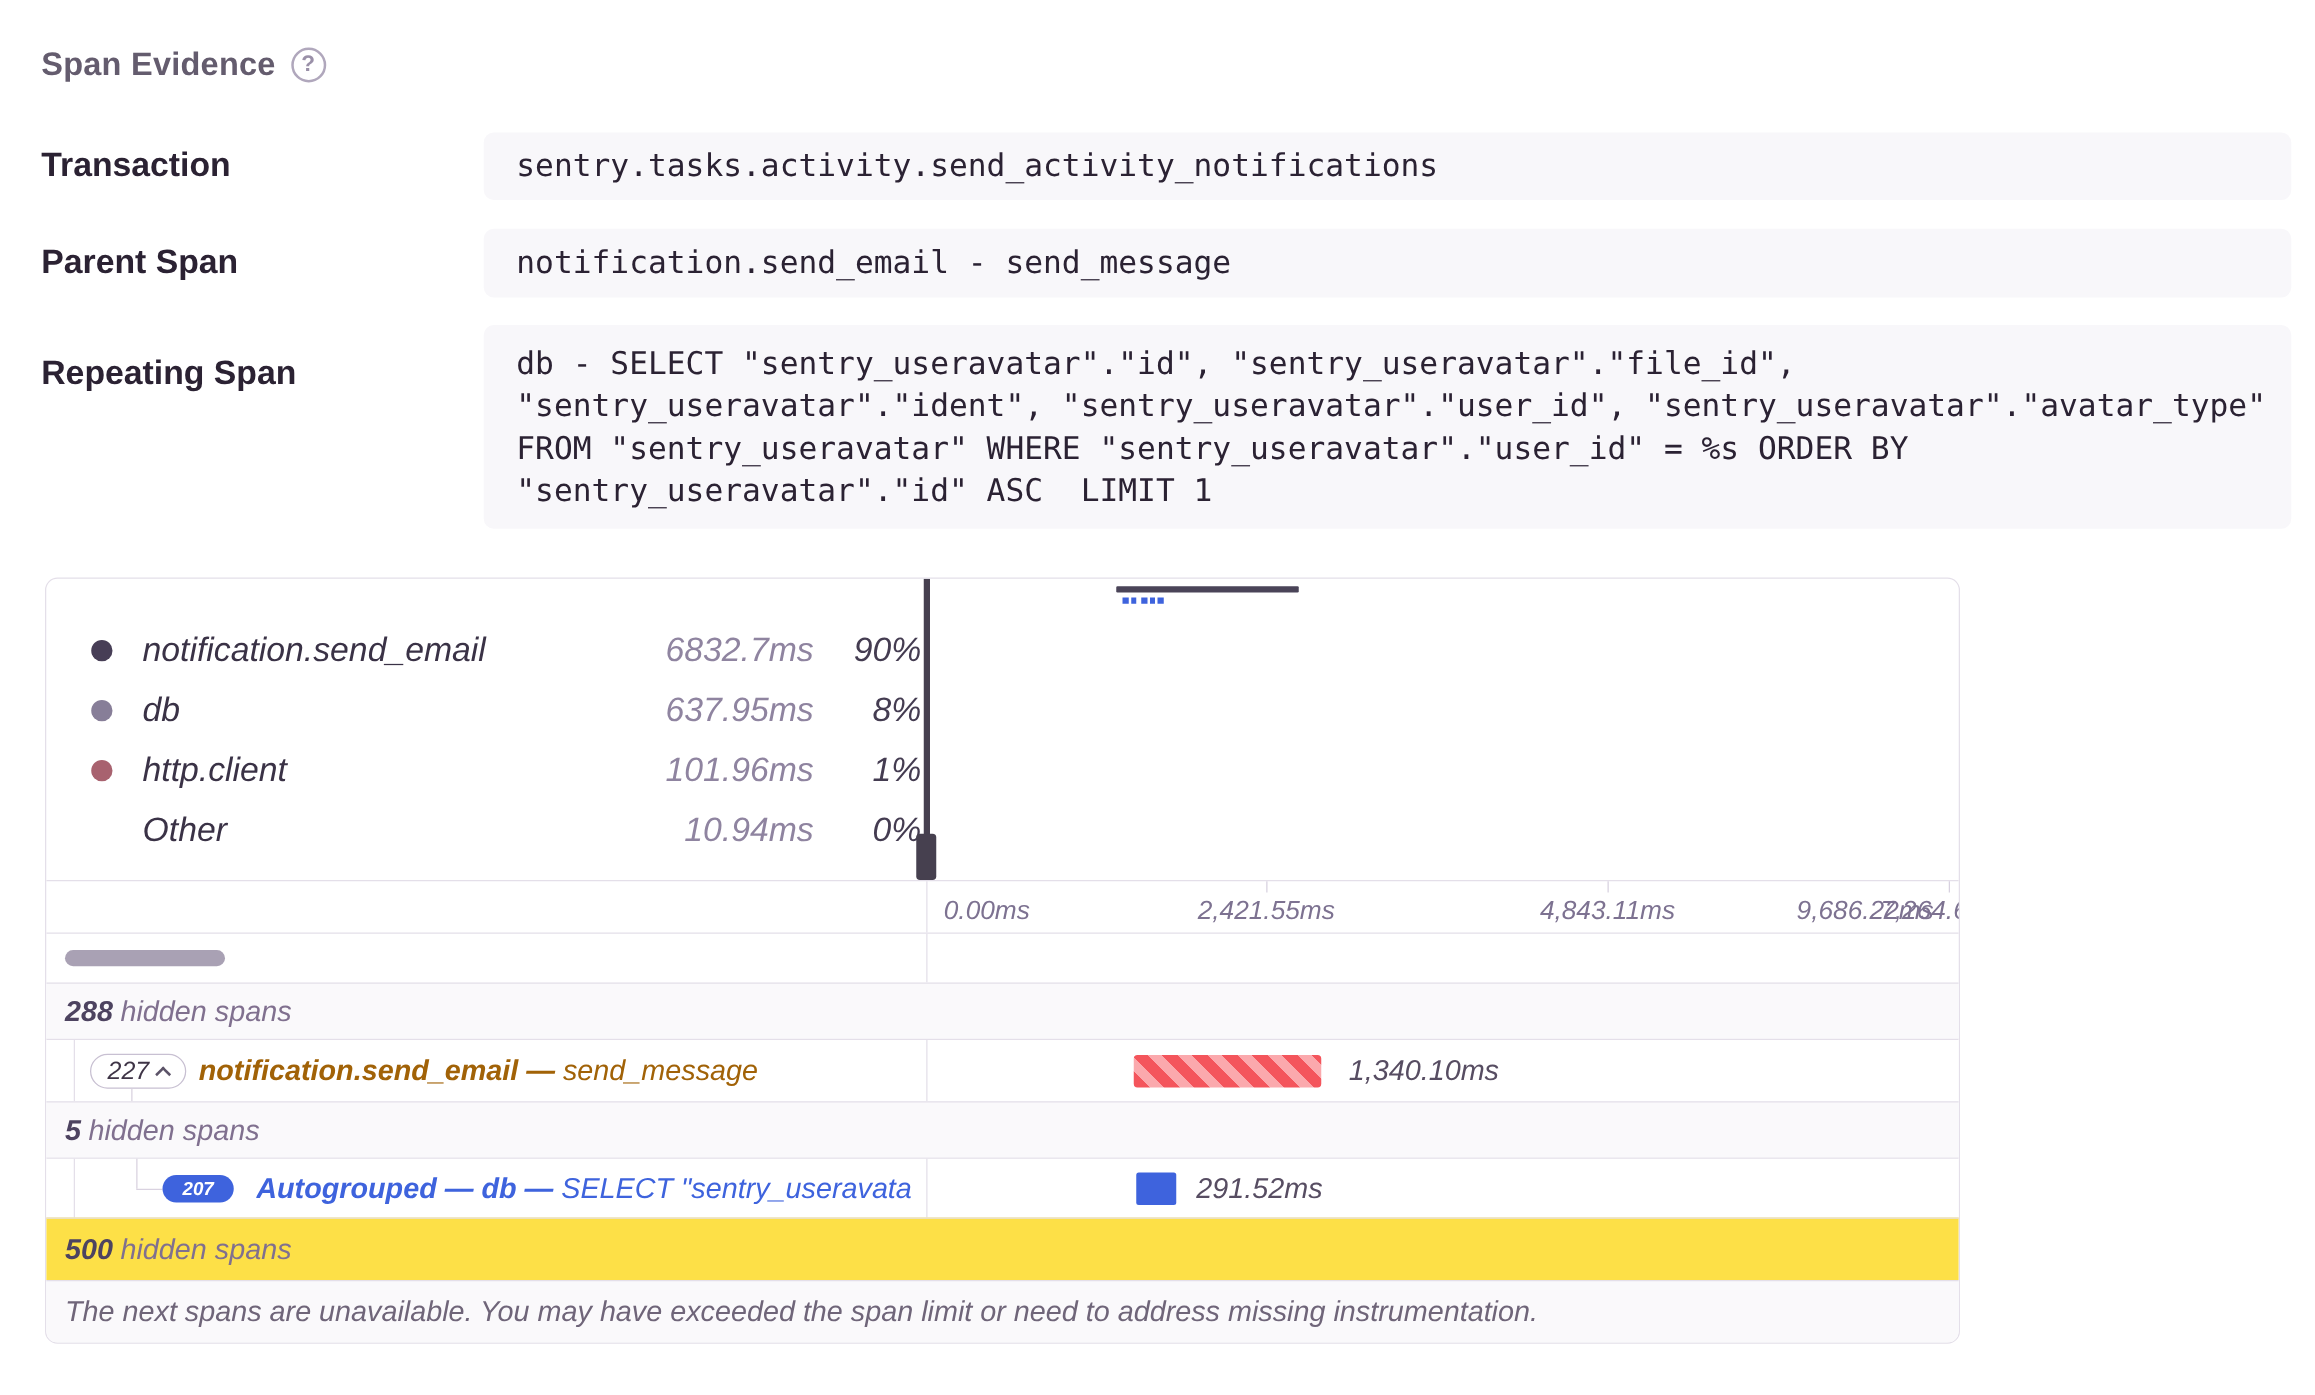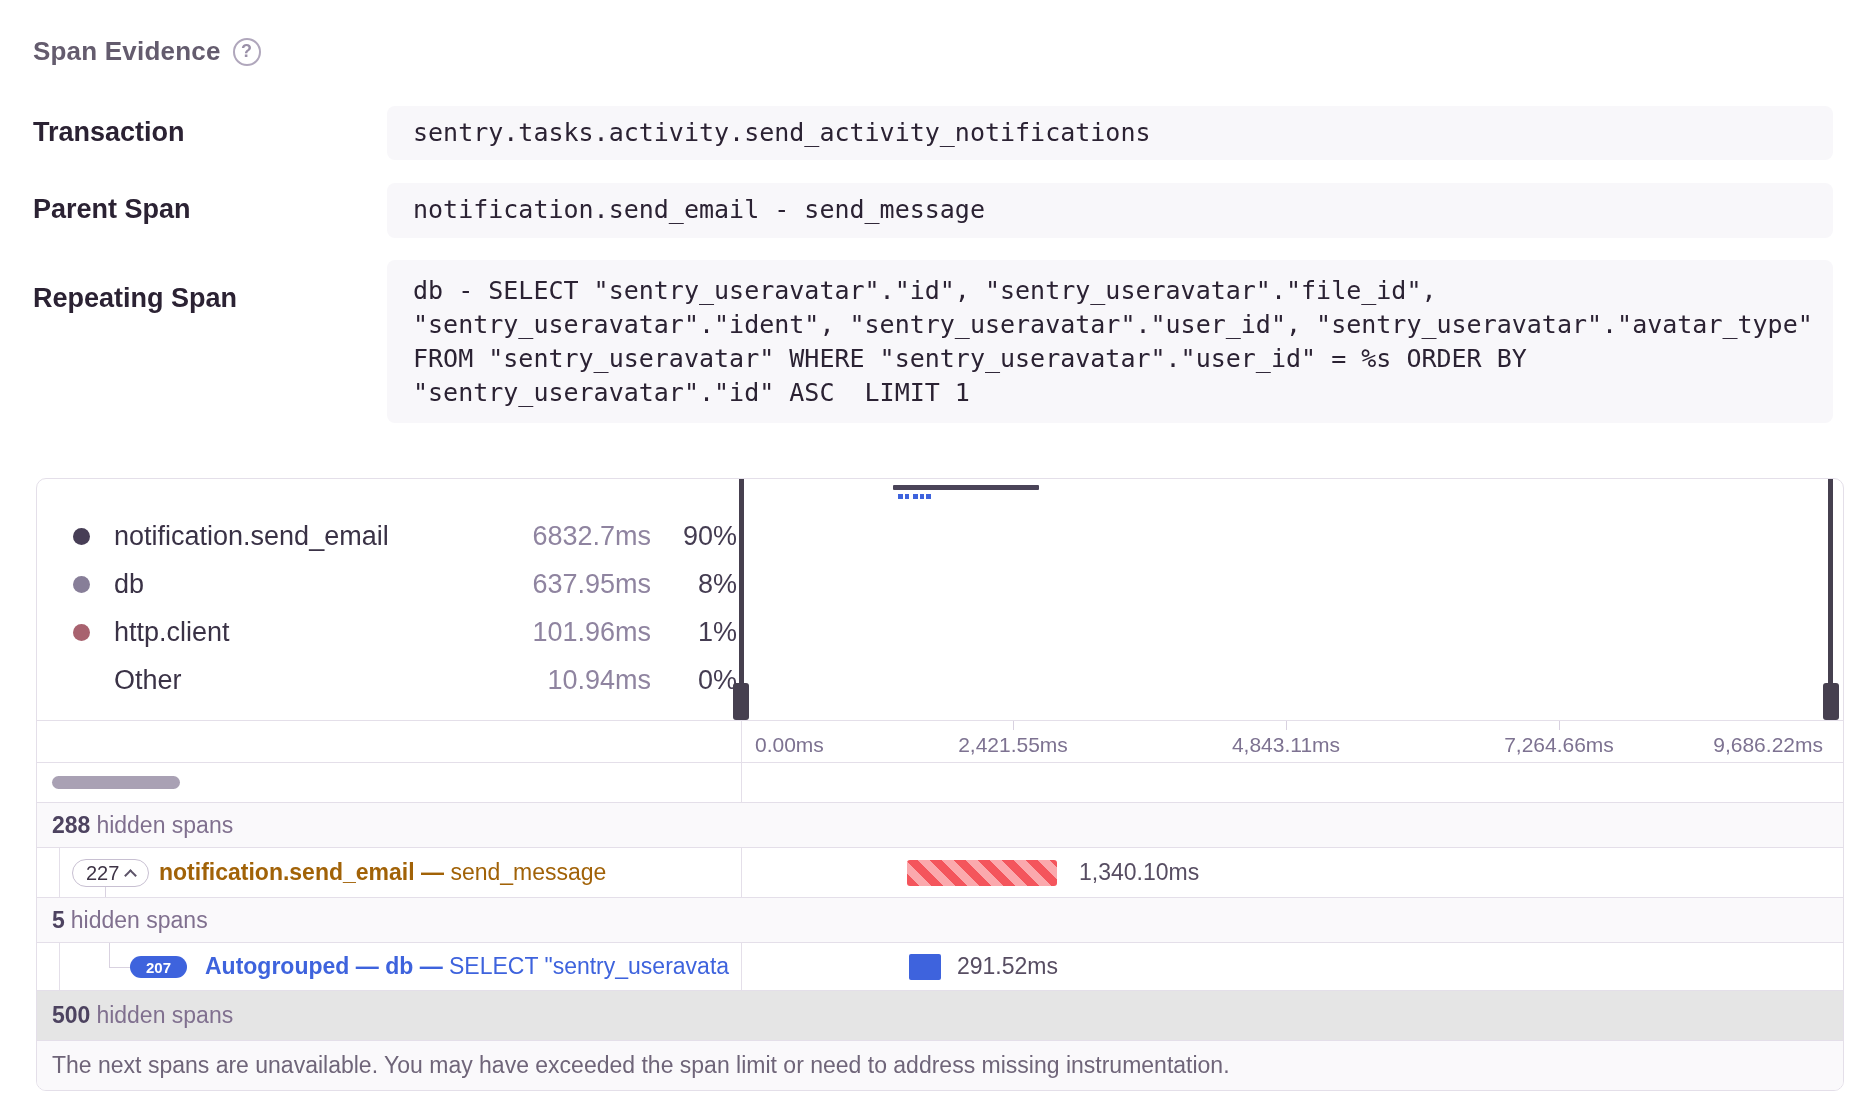--- a/index.html
+++ b/index.html
@@ -15,22 +15,22 @@
           display:flex; align-items:center; justify-content:center;
           font-size:18px; font-weight:bold; color:#9a90a8; cursor:pointer; }
   
   .ev-label { position:absolute; left:33px; font-size:27px; font-weight:bold; color:#2b2233; }
   .ev-box { position:absolute; left:387px; width:1446px; background:#f8f7fa; border-radius:8px;
             font-family:"DejaVu Sans Mono", monospace; font-size:25px; color:#2b2233; }
   .ev-single { line-height:54px; padding-left:26px; white-space:pre; overflow:hidden; }
   .ev-multi { padding:14px 8px 13px 26px; }
   .ev-multi div { white-space:pre; line-height:34px; }
   
-  .panel { position:absolute; left:36px; top:478px; width:1808px; height:613px;
-           border:1px solid #e4dfe9; border-radius:10px; background:#fff; overflow:hidden; }
+  .panel { position:absolute; left:36px; top:462px; width:1532px; height:613px;
+           border:1px solid #e4dfe9; border-radius:10px; background:#fff; overflow:hidden;font-style:italic; }
   .sect { position:relative; width:100%; }
   .b-top { border-top:1px solid #e4dfe9; }
   .vdiv { position:absolute; left:704px; top:0; bottom:0; width:1px; background:#e4dfe9; }
   
   .s-chart { height:241px; }
   .legend-row { position:absolute; left:0; width:704px; height:48px; display:flex; align-items:center; }
   .legend-row .dot { position:absolute; left:36px; width:17px; height:17px; border-radius:50%; }
   .legend-row .op { position:absolute; left:77px; font-size:27px; color:#3a3246; }
   .legend-row .dur { position:absolute; right:90px; width:220px; text-align:right; font-size:27px; color:#8f84a0; }
   .legend-row .pct { position:absolute; right:4px; width:80px; text-align:right; font-size:27px; color:#443c51; }
@@ -44,21 +44,21 @@
   .s-axis { height:42px; }
   .s-axis .tick { position:absolute; top:0; width:1px; height:9px; background:#d8d1e0; }
   .s-axis .lbl { position:absolute; top:12px; font-size:21px; color:#7d7291; white-space:nowrap; }
   .lbl-c { transform:translateX(-50%); }
   
   .s-scroll { height:40px; }
   .thumb { position:absolute; left:15px; top:13px; width:128px; height:13px; border-radius:7px; background:#a9a1b4; cursor:grab; }
   
   .row { display:flex; align-items:center; position:relative; }
   .row-msg { height:45px; background:#faf9fb; }
-  .row-msg2 { height:50px; background:#e5e5e5; }
+  .row-msg2 { height:50px; background:#fde047; }
   .row-span { height:50px; background:#fff; }
   .msg-txt { position:absolute; left:15px; font-size:23px; color:#80708f; }
   .msg-txt b { color:#4d4360; font-weight:bold; margin-right:6px; }
   .guide { position:absolute; left:22px; top:0; height:100%; width:1px; background:#e4dfe9; }
   .pill-count { position:absolute; top:11px; height:28px; border:1px solid #c8c0d2; border-radius:15px;
                 background:#fff; display:flex; align-items:center; gap:7px; padding:12px 13px;
                 font-size:20px; color:#3e3446; cursor:pointer; }
   .chev-up { width:9px; height:9px; border-left:2px solid #5c5368; border-top:2px solid #5c5368;
              transform:rotate(45deg); margin-top:4px; }
   .conn { position:absolute; background:#d9d2e0; }

